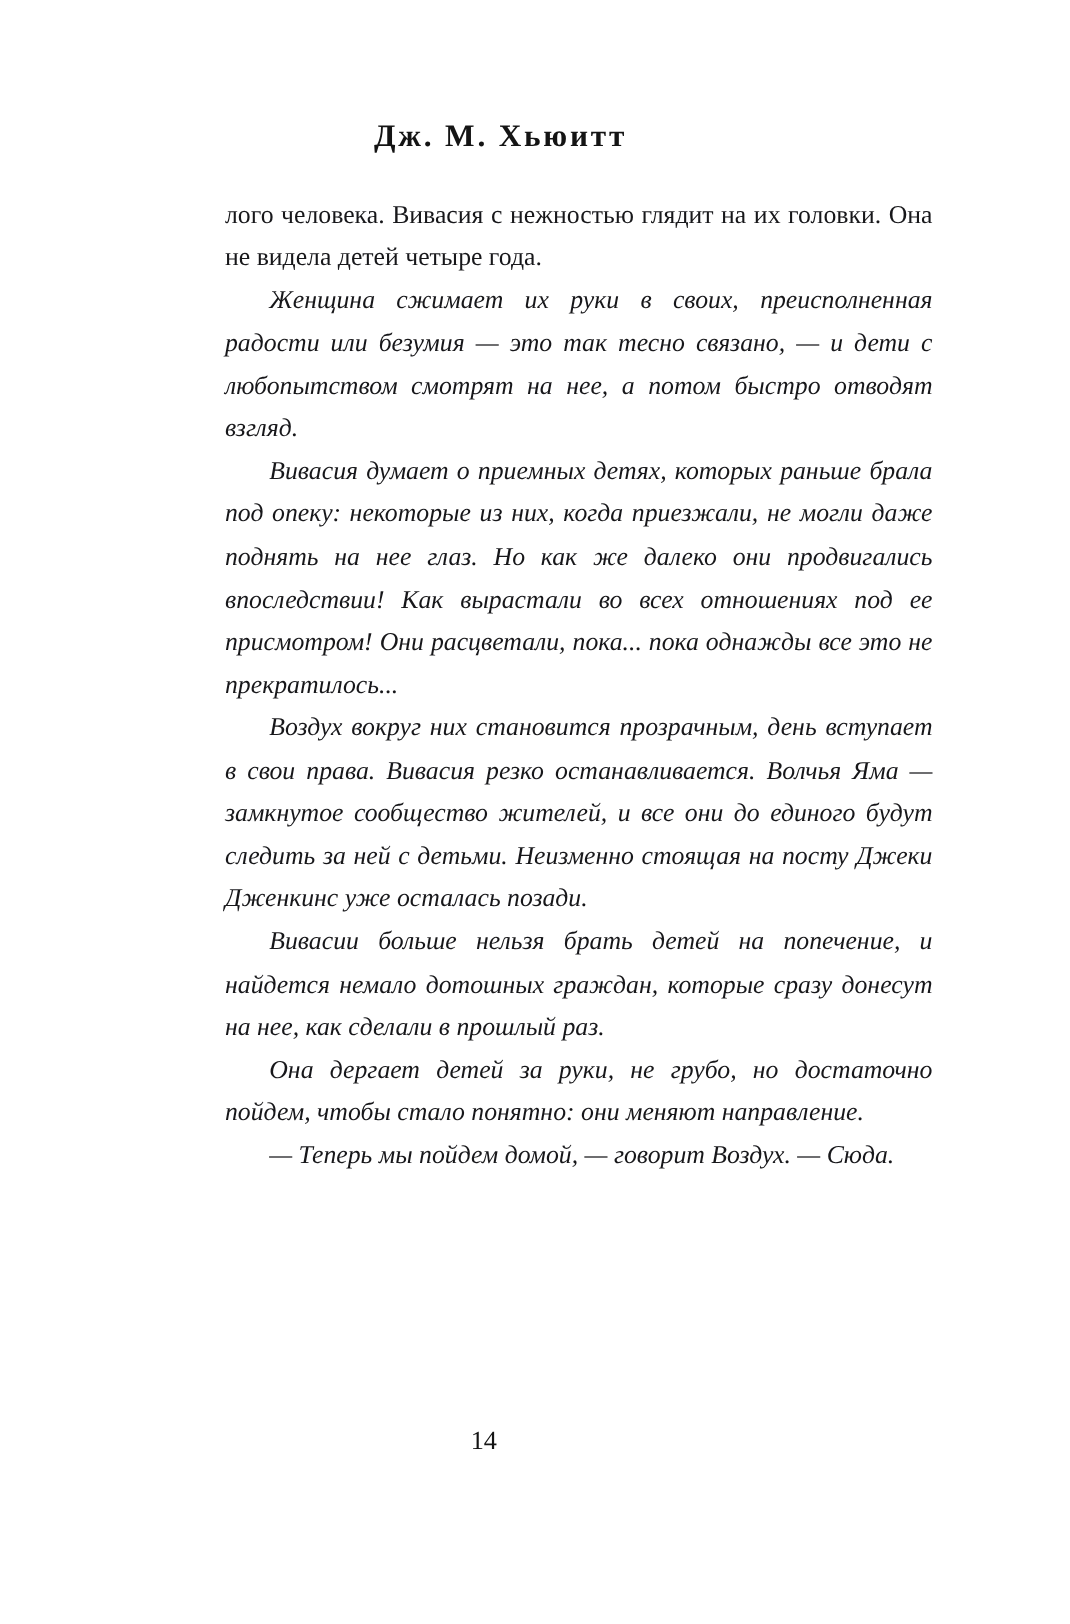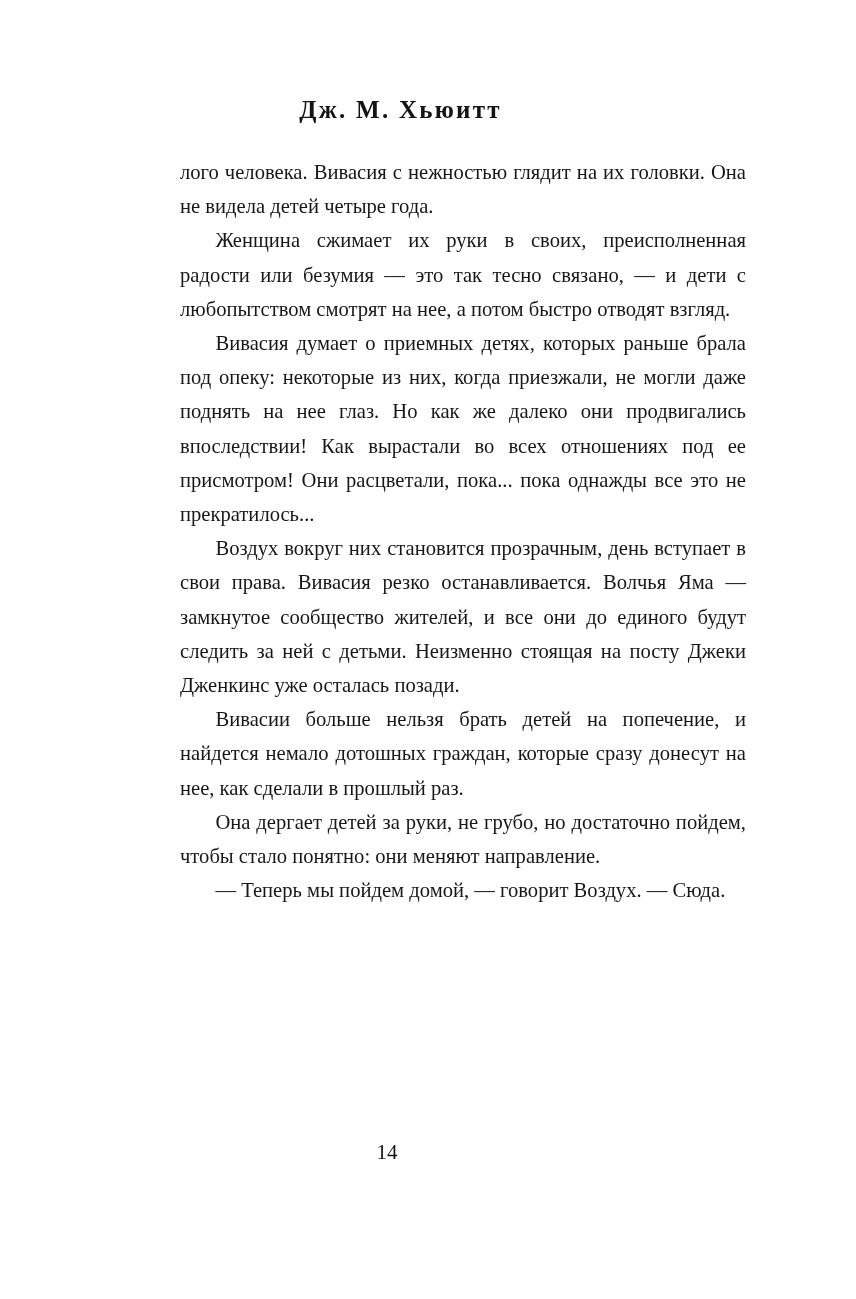--- a/index.html
+++ b/index.html
@@ -48,20 +48,21 @@
     text-align: justify;
     text-justify: inter-word;
     color: #17171a;
     hyphens: manual;
   }
   .text-block p.cont {
     text-indent: 0;
   }
   .text-block p.ind {
     text-indent: 1.72em;
+    font-style: italic;
   }
   .folio {
     position: absolute;
     top: 1140px;
     left: 0;
     width: 774px;
     text-align: center;
     font-size: 21px;
     color: #141414;
     font-family: "Liberation Serif", serif;

